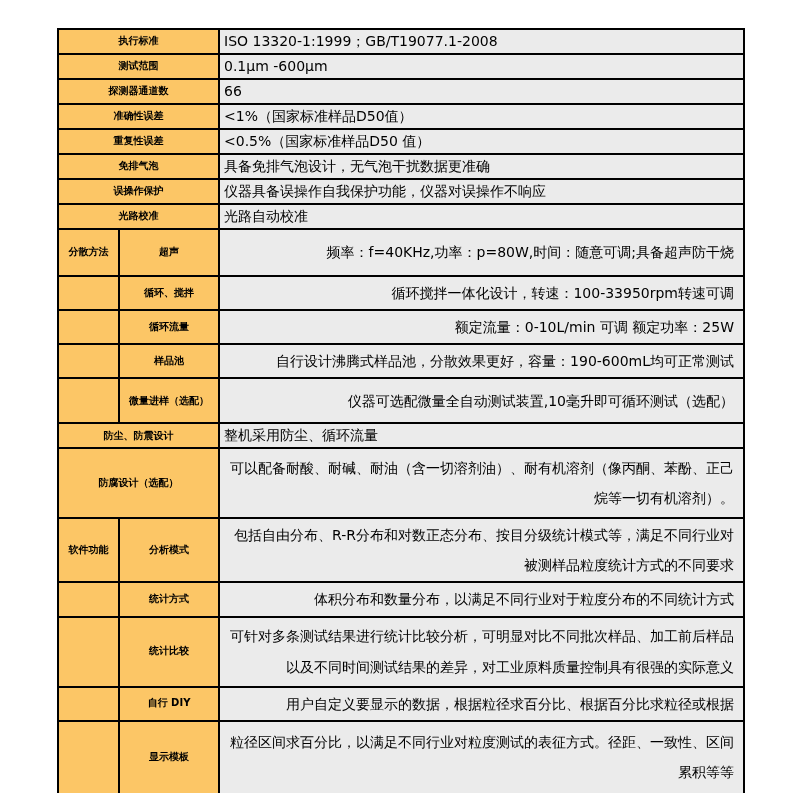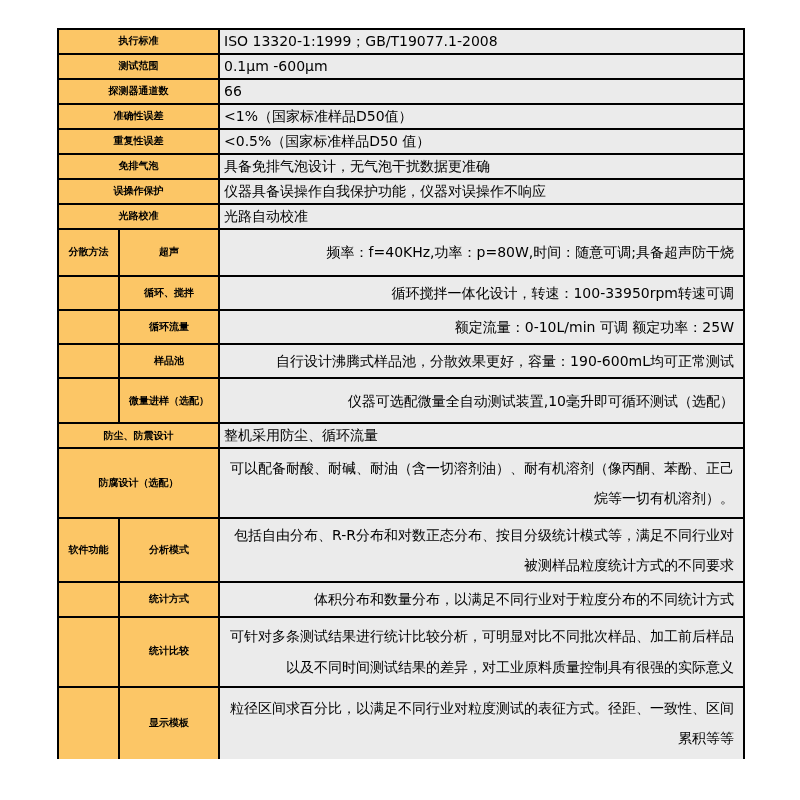--- a/index.html
+++ b/index.html
@@ -147,20 +147,25 @@
         <tr style="height: 33px; margin-left: 15px;">
           <td class="hdr"></td>
           <td class="hdr">统计方式</td>
           <td class="val left">体积分布和数量分布，以满足不同行业对于粒度分布的不同统计方式</td>
         </tr>
         <tr style="height: 70px;">
           <td class="hdr"></td>
           <td class="hdr">统计比较</td>
           <td class="val left">可针对多条测试结果进行统计比较分析，可明显对比不同批次样品、加工前后样品以及不同时间测试结果的差异，对工业原料质量控制具有很强的实际意义</td>
         </tr>
+        <tr style="height: 32px;">
+          <td class="hdr"></td>
+          <td class="hdr">自行 DIY</td>
+          <td class="val left">用户自定义要显示的数据，根据粒径求百分比、根据百分比求粒径或根据</td>
+        </tr>
         <tr style="height: 72px;">
           <td class="hdr"></td>
           <td class="hdr">显示模板</td>
           <td class="val left">粒径区间求百分比，以满足不同行业对粒度测试的表征方式。径距、一致性、区间累积等等</td>
         </tr>
       </tbody>
   </table>
 </div>
 
 </body></html>

